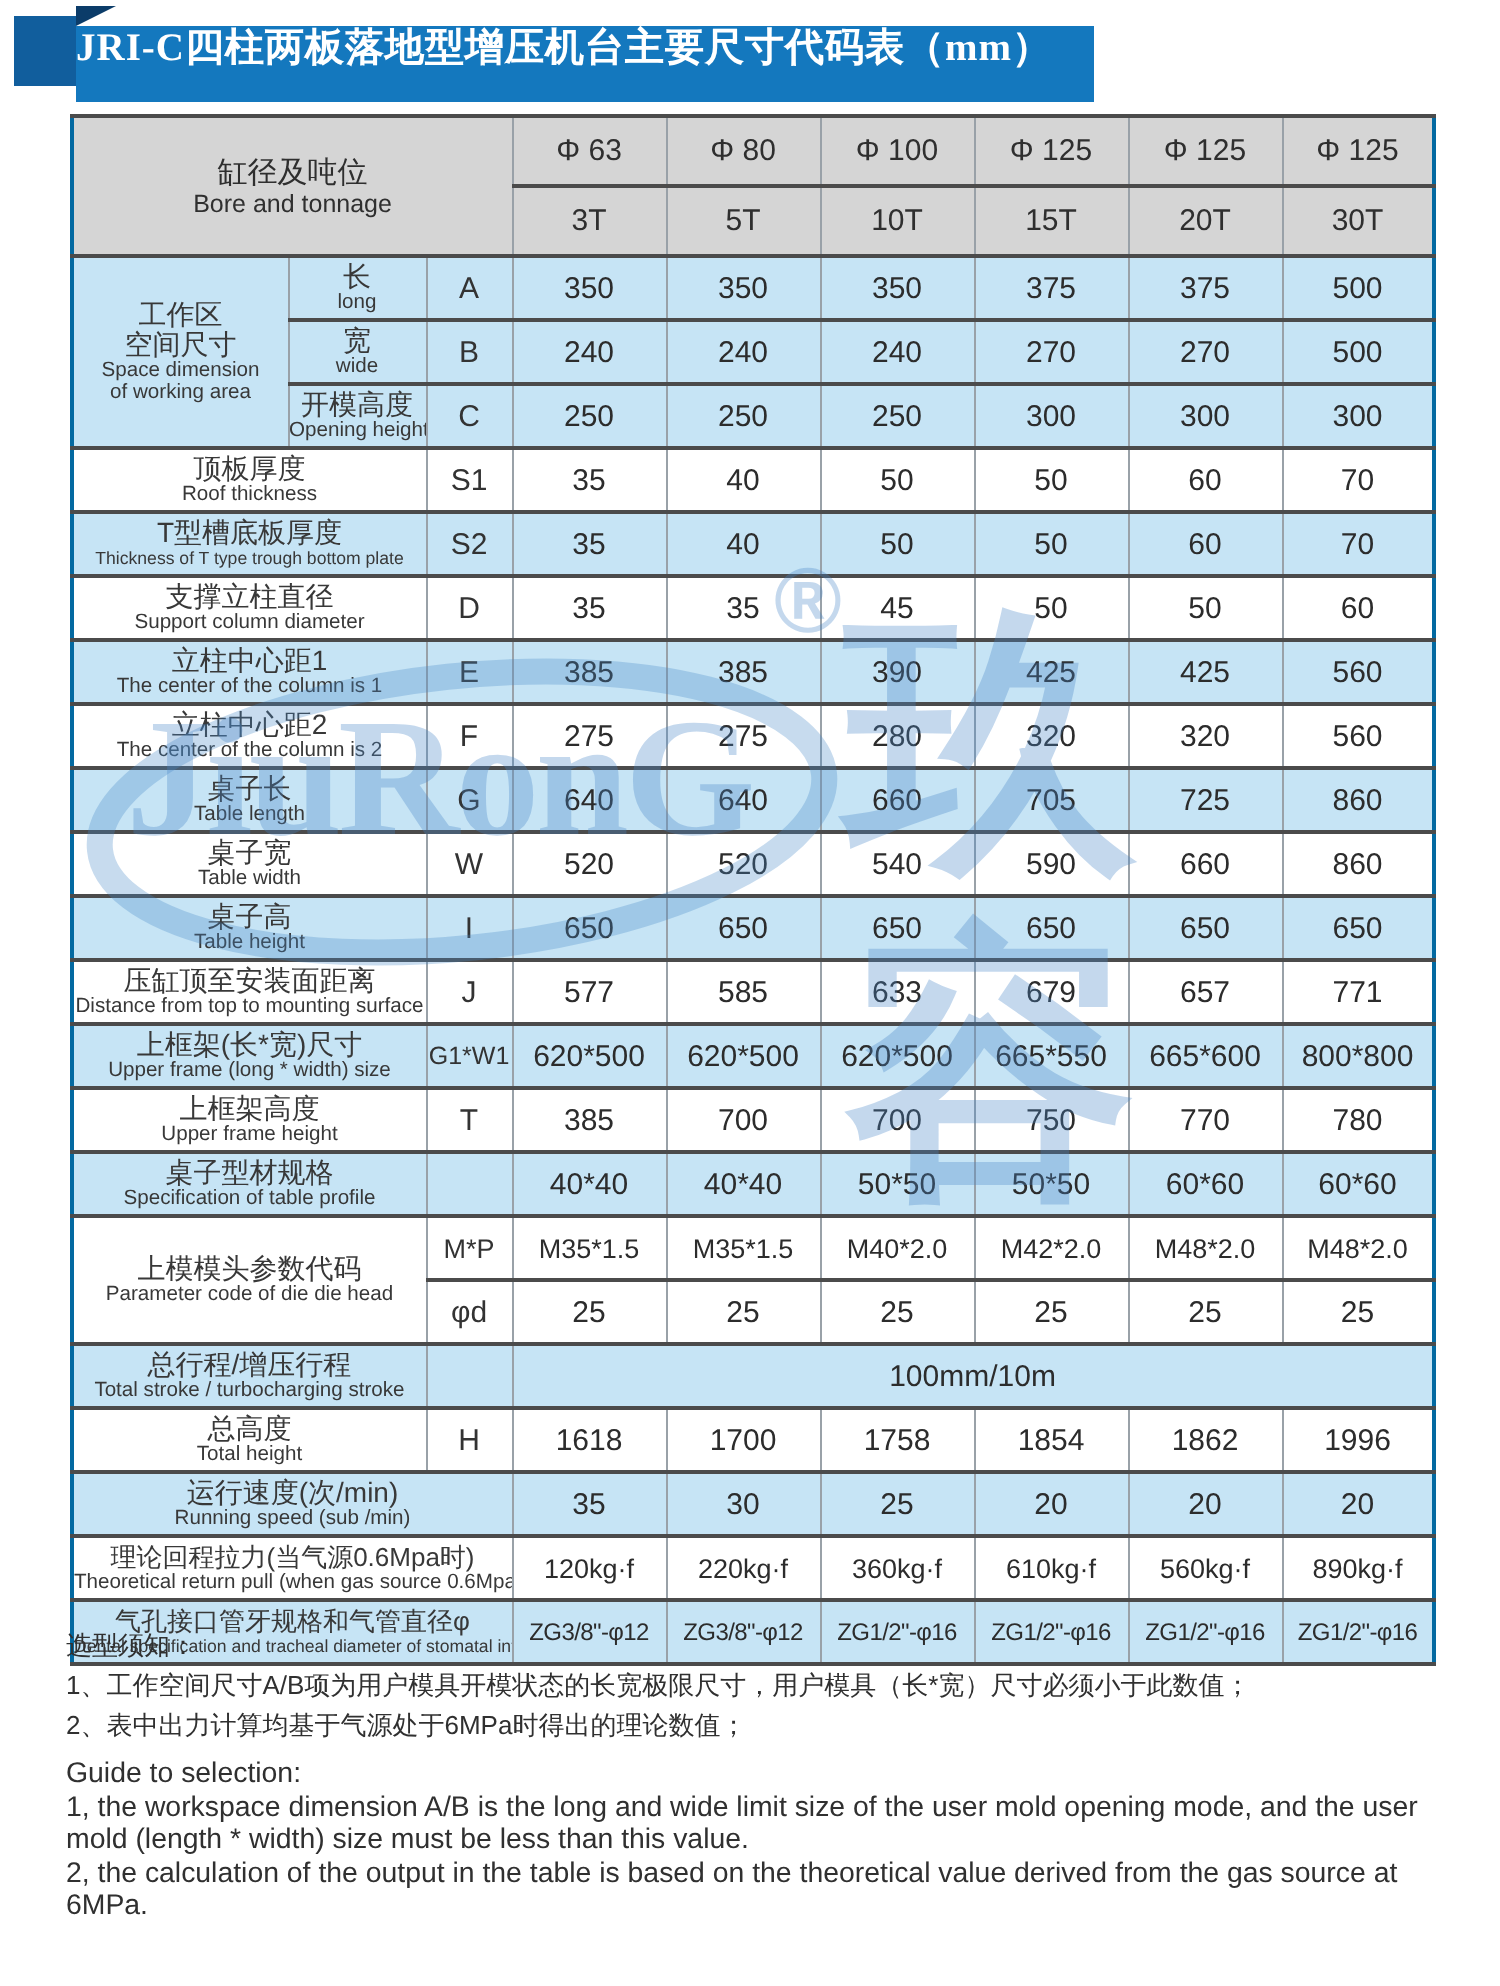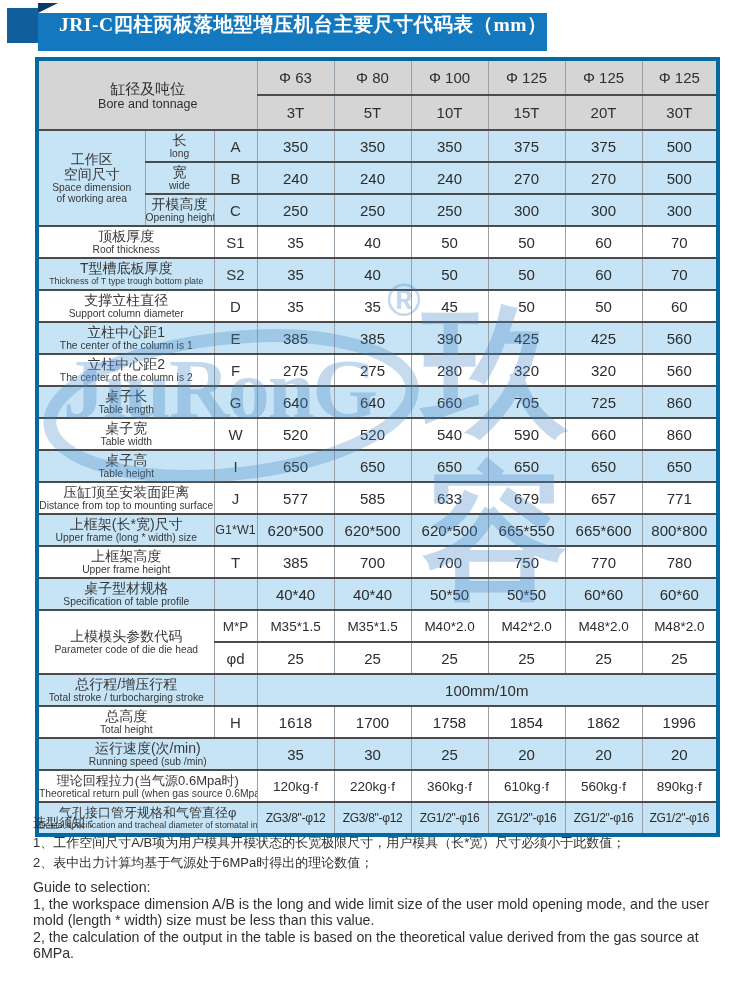--- a/index.html
+++ b/index.html
@@ -3,26 +3,26 @@
 <meta charset="utf-8">
 <style>
   html,body{margin:0;padding:0}
   body{width:750px;height:993px;background:#ffffff;position:relative;overflow:hidden;
        font-family:"Liberation Sans",sans-serif;}
   
   .square{position:absolute;left:7px;top:8px;width:31px;height:35px;background:#115e9d}
   .fold{position:absolute;left:38px;top:3px;width:0;height:0;
         border-top:10px solid #0b3c69;border-right:20px solid transparent}
   .banner{position:absolute;left:38px;top:13px;width:509px;height:37px;background:#1478be;
-          color:#fff;text-align:right;padding-top:1px}
+          color:#fff;text-align:left;padding-top:1px}
   .banner .t1{font-family:"Liberation Serif",serif;font-weight:bold;font-size:19.5px;line-height:22px;letter-spacing:.5px}
   .banner .t2{font-family:"Liberation Serif",serif;font-weight:bold;font-size:11.5px;line-height:13px}
   
   .tblwrap{position:absolute;left:35px;top:57px}
-  table{border-collapse:collapse;table-layout:fixed;width:681px;border:4px solid #0369a1}
+  table{border-collapse:collapse;table-layout:fixed;width:681px;border:2px solid #0369a1}
   td{border-top:2px solid #4b4b4b;border-bottom:2px solid #4b4b4b;
      border-left:1px solid #99a1a8;border-right:1px solid #99a1a8;
      text-align:center;vertical-align:middle;padding:0;overflow:hidden}
   tr.hd td{height:33px;background:#d5d5d5}
   tr.r td{height:30px}
   tr.blue td{background:#c6e4f5}
   .corner .zh{font-size:15px;line-height:17px;color:#2f2f2f}
   .corner .en{font-size:12.5px;line-height:14px;color:#2f2f2f}
   td.bore,td.ton{font-size:15px;color:#2f2f2f}
   td.lbl .zh{font-size:14px;line-height:15px;color:#383838;white-space:nowrap}

